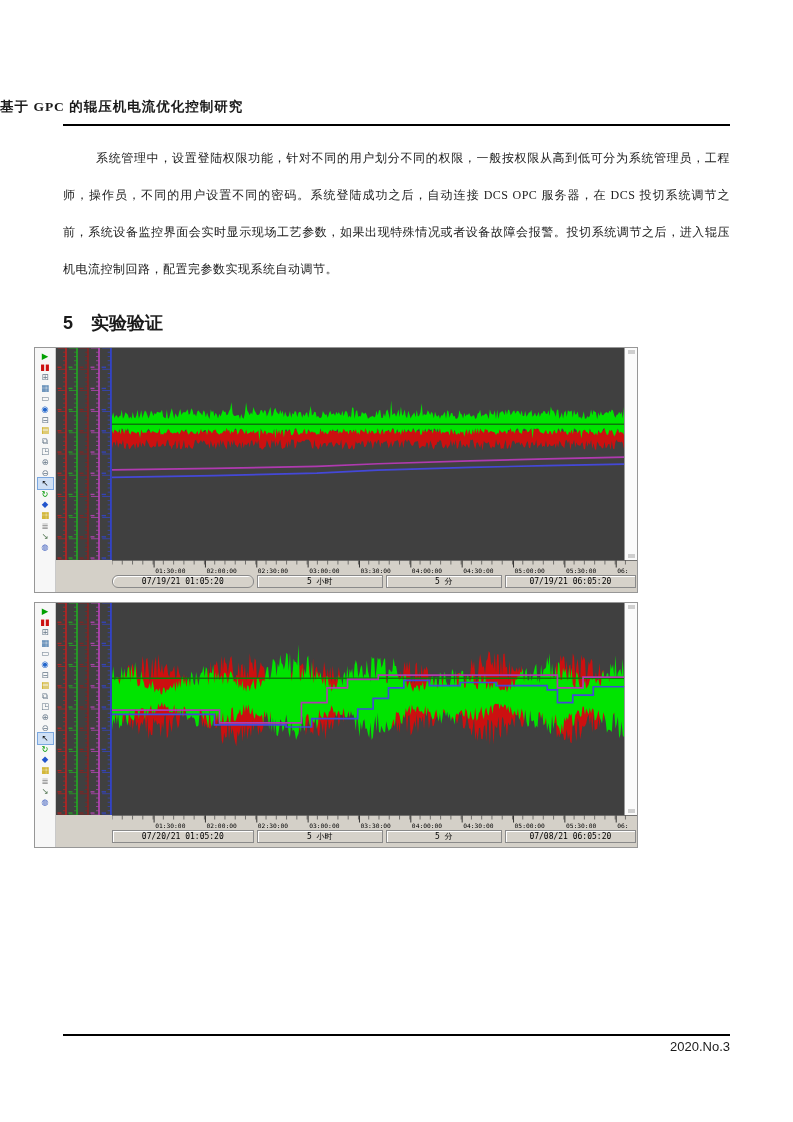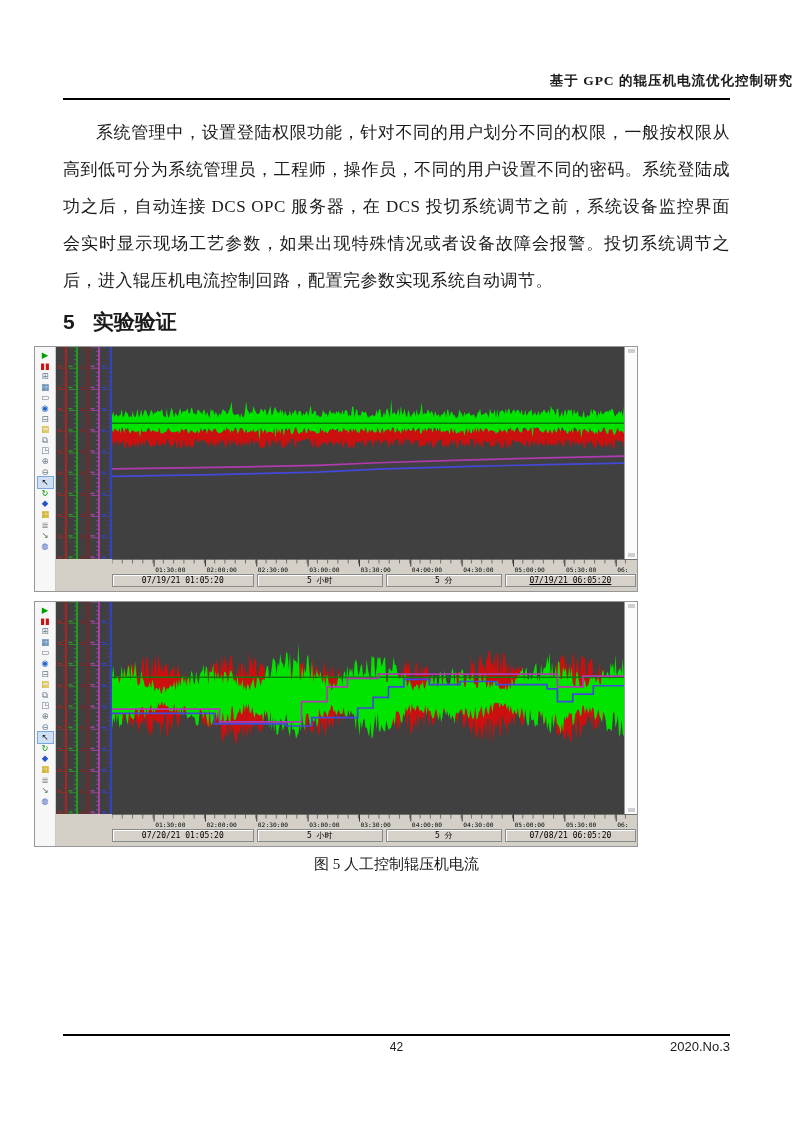--- a/index.html
+++ b/index.html
@@ -3,30 +3,30 @@
 <meta charset="utf-8">
 <style>
   * { margin:0; padding:0; box-sizing:border-box; }
   html,body { background:#fff; }
   .page {
     position:relative; width:793px; height:1122px; background:#ffffff;
     font-family:"Liberation Serif","DejaVu Serif",serif; color:#1a1a1a;
     overflow:hidden;
   }
   .header-title {
-    padding-top:72px; text-align:right; font-size:13.5px; font-weight:bold;
+    padding-top:98px; text-align:left; font-size:13.5px; font-weight:bold;
     letter-spacing:1px;
   }
   .header-rule { margin:8px 63px 0 63px; height:2px; background:#000; }
   .content { margin:0 63px; }
   .para {
-    margin-top:14px; font-size:17px; line-height:37px; text-align:justify;
+    margin-top:14px; font-size:12px; line-height:37px; text-align:justify;
     text-indent:33px; letter-spacing:0.5px;
   }
-  .section-heading { margin-top:8px; font-size:21px; font-weight:bold; line-height:30px;
+  .section-heading { margin-top:20px; font-size:18px; font-weight:bold; line-height:30px;
     font-family:"Liberation Sans","DejaVu Sans",sans-serif; }
   .section-heading .num { margin-right:18px; }
   .fig-caption { text-align:center; font-size:15px; line-height:24px; margin-top:5px; margin-bottom:3px; }
 
   
   .trend-app {
     margin-left:34px; width:604px; height:246px; margin-top:9px;
     border:1px solid #979797; background:#d4d0c8; display:flex; flex-direction:row;
     font-family:"DejaVu Sans",sans-serif;
   }
@@ -511,24 +511,24 @@
             <text x="668.996" y="27" font-size="12" font-family="DejaVu Sans Mono, monospace" fill="#000">04:30:00</text>
             <line x1="764.7959999999999" y1="1" x2="764.7959999999999" y2="15" stroke="#111" stroke-width="1.6"></line>
             <text x="766.7959999999999" y="27" font-size="12" font-family="DejaVu Sans Mono, monospace" fill="#000">05:00:00</text>
             <line x1="862.596" y1="1" x2="862.596" y2="15" stroke="#111" stroke-width="1.6"></line>
             <text x="864.596" y="27" font-size="12" font-family="DejaVu Sans Mono, monospace" fill="#000">05:30:00</text>
             <line x1="960.396" y1="1" x2="960.396" y2="15" stroke="#111" stroke-width="1.6"></line>
             <text x="962.396" y="27" font-size="12" font-family="DejaVu Sans Mono, monospace" fill="#000">06:</text>
           </svg>
         </div>
       <div class="seg-row">
-          <div class="seg" style="width: 27.5%;">07/19/21 01:05:20</div>
+          <div class="seg" style="width: 27.5%; border-radius: 6px;">07/19/21 01:05:20</div>
           <div class="seg" style="width: 24.5%;">5 小时</div>
           <div class="seg" style="width: 22.5%;">5 分</div>
-          <div class="seg" style="width: 25.5%; text-decoration: underline;">07/19/21 06:05:20</div>
+          <div class="seg" style="width: 25.5%;">07/19/21 06:05:20</div>
         </div>
       <div class="bottom-pad"></div>
     </div>
   </div>
 
   <div class="trend-app">
     <div class="tb">
         <div class="tbicon" style="color: rgb(0, 160, 0);">▶</div>
         <div class="tbicon" style="color: rgb(204, 17, 17);">▮▮</div>
         <div class="tbicon" style="color: rgb(102, 119, 136);">⊞</div>
@@ -962,19 +962,17 @@
         </div>
       <div class="seg-row">
           <div class="seg" style="width: 27.5%; text-align: center;">07/20/21 01:05:20</div>
           <div class="seg" style="width: 24.5%;">5 小时</div>
           <div class="seg" style="width: 22.5%;">5 分</div>
           <div class="seg" style="width: 25.5%;">07/08/21 06:05:20</div>
         </div>
       <div class="bottom-pad"></div>
     </div>
   </div>
-  <div class="fig-caption">图 5  人工控制辊压机电流</div>
 
   <div class="footer-rule"></div>
-  <div class="footer-page">42</div>
   <div class="footer-issue">2020.No.3</div>
 
 </div>
 
 </body></html>

